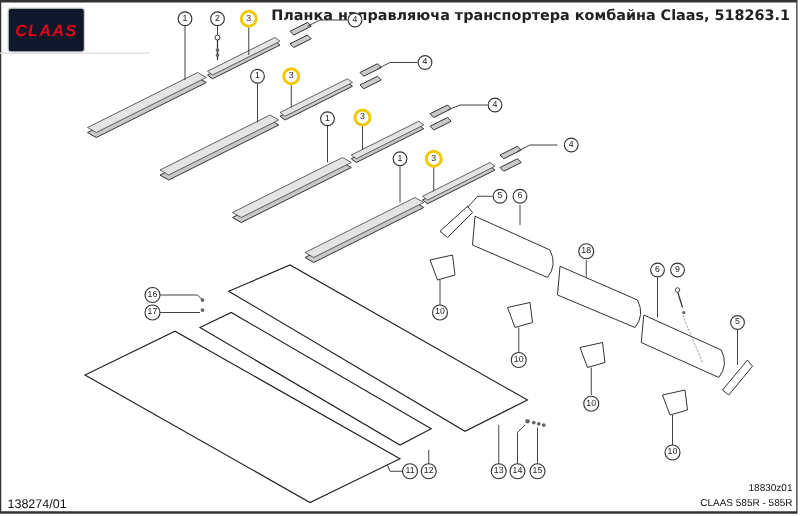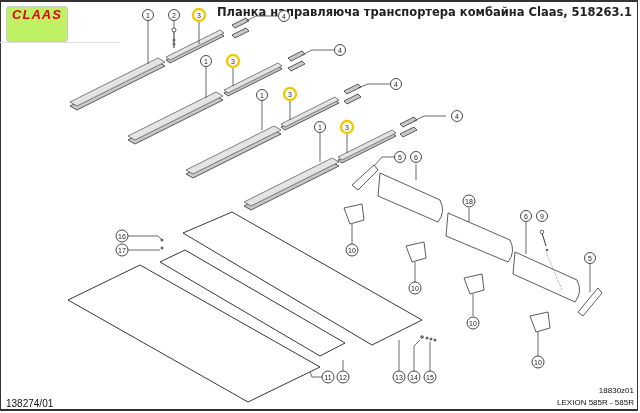--- a/index.html
+++ b/index.html
@@ -1,18 +1,18 @@
 <!DOCTYPE html>
 <html><head>
 <meta charset="utf-8">
 <style>
   html,body{margin:0;padding:0;background:#fff;}
   body{width:640px;height:413px;position:relative;overflow:hidden;font-family:"Liberation Sans",sans-serif;}
   .frame{position:absolute;left:0;top:0;width:638px;height:411px;border:1px solid #333;border-top:2px solid #333;border-bottom:2px solid #333;box-sizing:border-box;}
-  .logo-box{position:absolute;left:6px;top:6px;width:60px;height:34px;border:1px solid #ccc;border-radius:3px;background:#bef264;display:flex;justify-content:center;}
+  .logo-box{position:absolute;left:6px;top:6px;width:60px;height:34px;border:1px solid #ccc;border-radius:3px;background:#0f172a;display:flex;align-items:center;justify-content:center;}
   .logo-text{color:#e2001a;font-weight:bold;font-style:italic;font-size:13px;letter-spacing:1px;font-family:"Liberation Sans",sans-serif;}
   .logo-rule{position:absolute;left:0;top:42px;width:120px;height:1px;background:#ddd;}
   .title{position:absolute;right:8px;top:5px;font-size:11.5px;font-weight:bold;color:#222;font-family:"DejaVu Sans",sans-serif;}
   .foot-left{position:absolute;left:6px;top:398px;font-size:10px;color:#111;}
   .foot-code{position:absolute;right:6px;top:386px;font-size:8px;color:#111;text-align:center;}
   .foot-model{position:absolute;right:6px;top:398px;font-size:8px;color:#111;}
   svg.diagram{position:absolute;left:0;top:0;}
   .callout circle{fill:#fff;stroke:#333;stroke-width:0.9;}
   .callout.hl circle{stroke:#f2c800;stroke-width:2.4;}
   .callout text{font-size:7px;fill:#222;text-anchor:middle;dominant-baseline:central;font-family:"Liberation Sans",sans-serif;}
@@ -309,13 +309,13 @@
       <text x="414" y="377">14</text>
     </g>
   <g class="callout">
       <circle cx="430" cy="377" r="6"></circle>
       <text x="430" y="377">15</text>
     </g>
 </svg>
 
 <div class="foot-left">138274/01</div>
 <div class="foot-code">18830z01</div>
-<div class="foot-model">LEXION 585R - 585R</div>
+<div class="foot-model">CLAAS 585R - 585R</div>
 
 </body></html>

